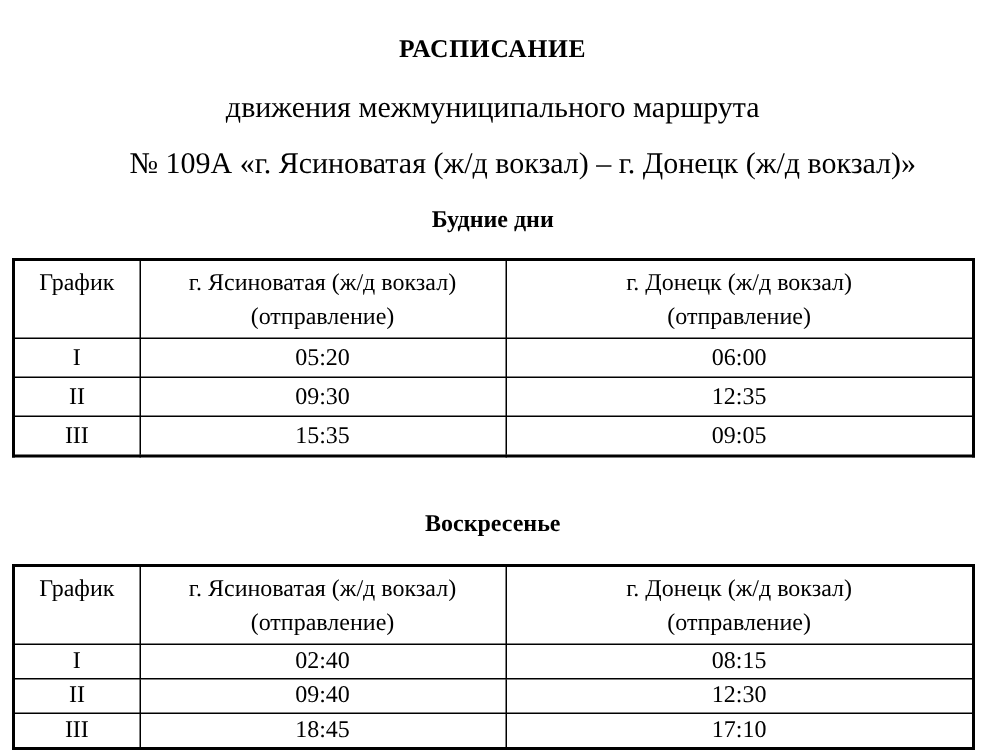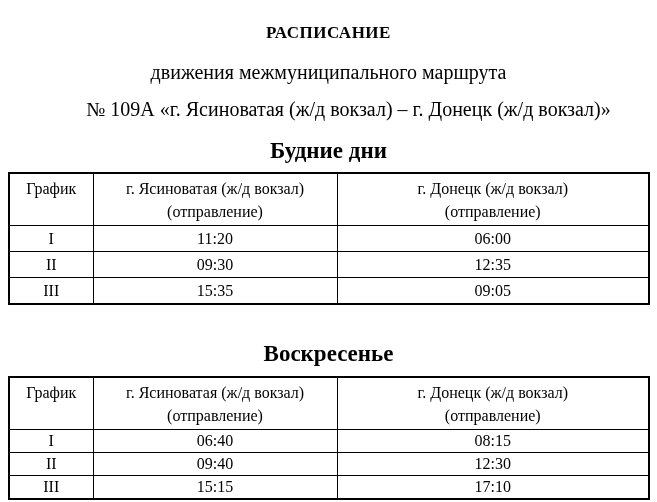--- a/index.html
+++ b/index.html
@@ -15,21 +15,21 @@
   .centered {
     position: absolute;
     left: 0;
     width: 657px;
     text-align: center;
     white-space: nowrap;
   }
   .doc-title    { top: 23px;  font-size: 17px; font-weight: bold; letter-spacing: 0.5px; }
   .doc-subtitle { top: 61px;  font-size: 20px; }
   .route-title  { top: 98px;  font-size: 20px; font-weight: normal; padding-left: 20px; }
-  .section-heading { font-size: 23px; font-weight: bold; }
+  .section-heading { font-size: 16px; font-weight: bold; }
   .heading-weekdays { top: 138px; }
   .heading-sunday   { top: 341px; }
 
   table {
     position: absolute;
     left: 8px;
     width: 640px;
     border-collapse: collapse;
     table-layout: fixed;
     border: 2px solid #000000;
@@ -77,21 +77,21 @@
       </th>
       <th>
         <span class="hline">г. Донецк (ж/д вокзал)</span>
         <span class="hline">(отправление)</span>
       </th>
     </tr>
   </thead>
   <tbody>
     <tr>
       <td>I</td>
-      <td>11:20</td>
+      <td>05:20</td>
       <td>06:00</td>
     </tr>
     <tr>
       <td>II</td>
       <td>09:30</td>
       <td>12:35</td>
     </tr>
     <tr>
       <td>III</td>
       <td>15:35</td>
@@ -119,27 +119,27 @@
       </th>
       <th>
         <span class="hline">г. Донецк (ж/д вокзал)</span>
         <span class="hline">(отправление)</span>
       </th>
     </tr>
   </thead>
   <tbody>
     <tr>
       <td>I</td>
-      <td>06:40</td>
+      <td>02:40</td>
       <td>08:15</td>
     </tr>
     <tr>
       <td>II</td>
       <td>09:40</td>
       <td>12:30</td>
     </tr>
     <tr>
       <td>III</td>
-      <td>15:15</td>
+      <td>18:45</td>
       <td>17:10</td>
     </tr>
   </tbody>
 </table>
 
 </body></html>

